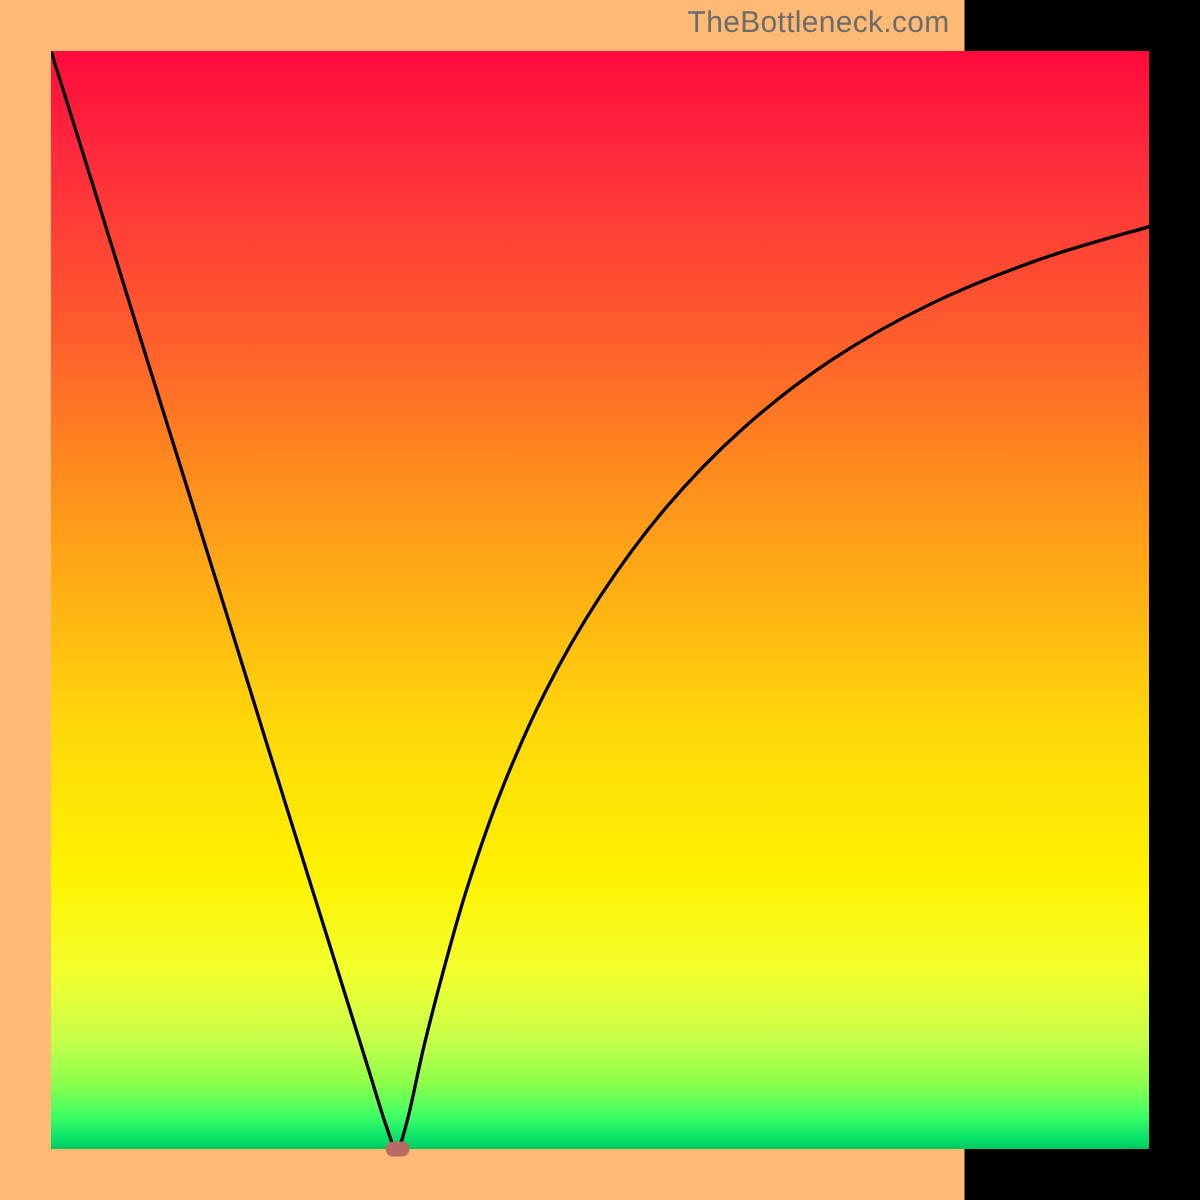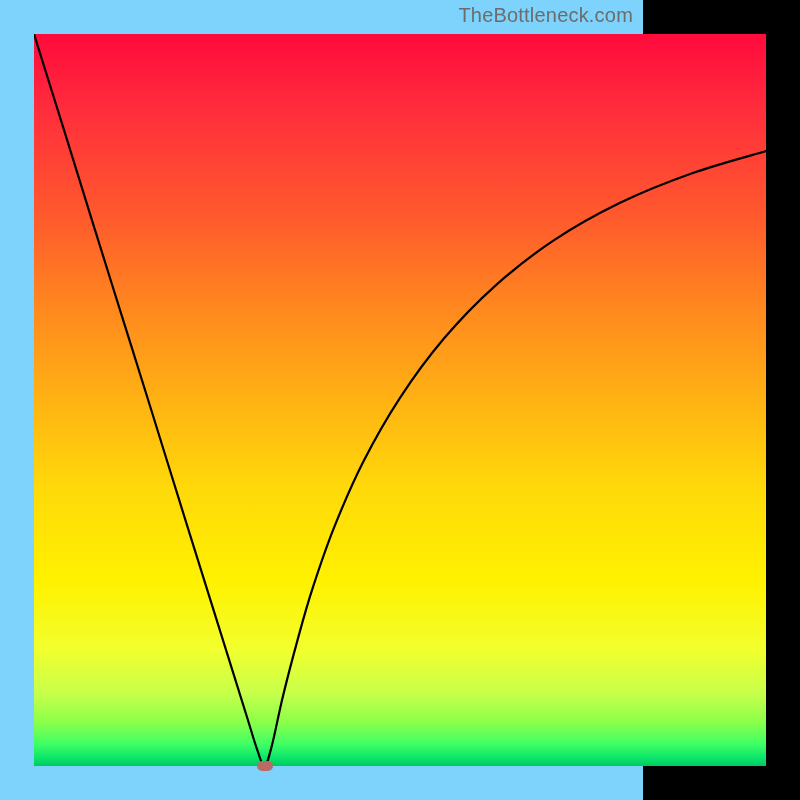--- a/index.html
+++ b/index.html
@@ -8,21 +8,21 @@
     width: 800px;
     height: 800px;
     overflow: hidden;
     background: #000;
     font-family: Arial, Helvetica, sans-serif;
   }
   .frame {
     position: relative;
     width: 643px;
     height: 800px;
-    background: #7dd3fc;
+    background: #fdba74;
   }
   .plot-area {
     position: absolute;
     left: 34px;
     top: 34px;
     width: 732px;
     height: 732px;
     
     background: linear-gradient(
       to bottom,

